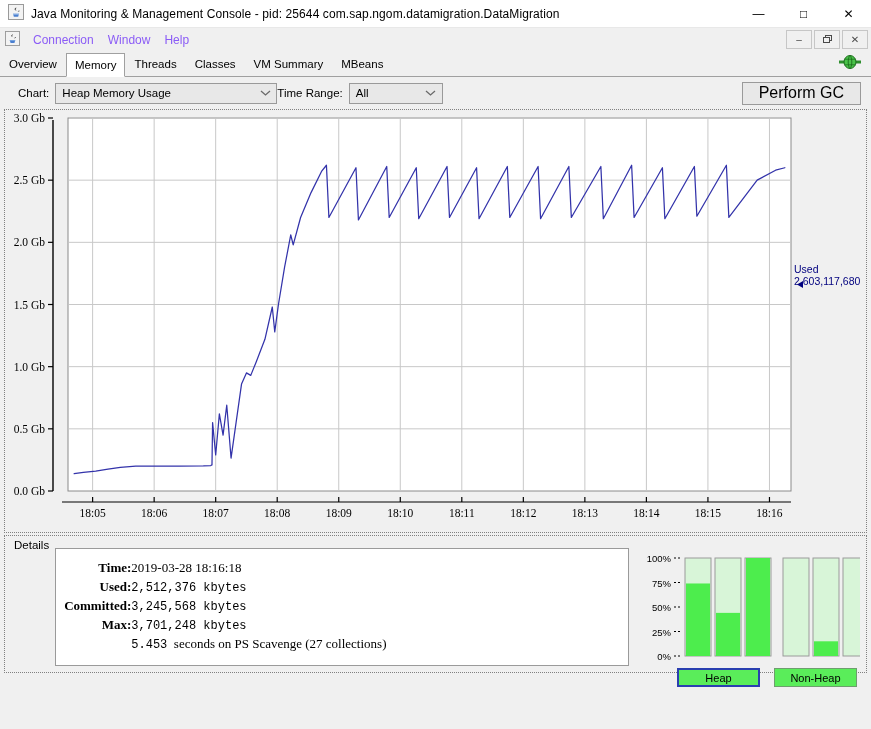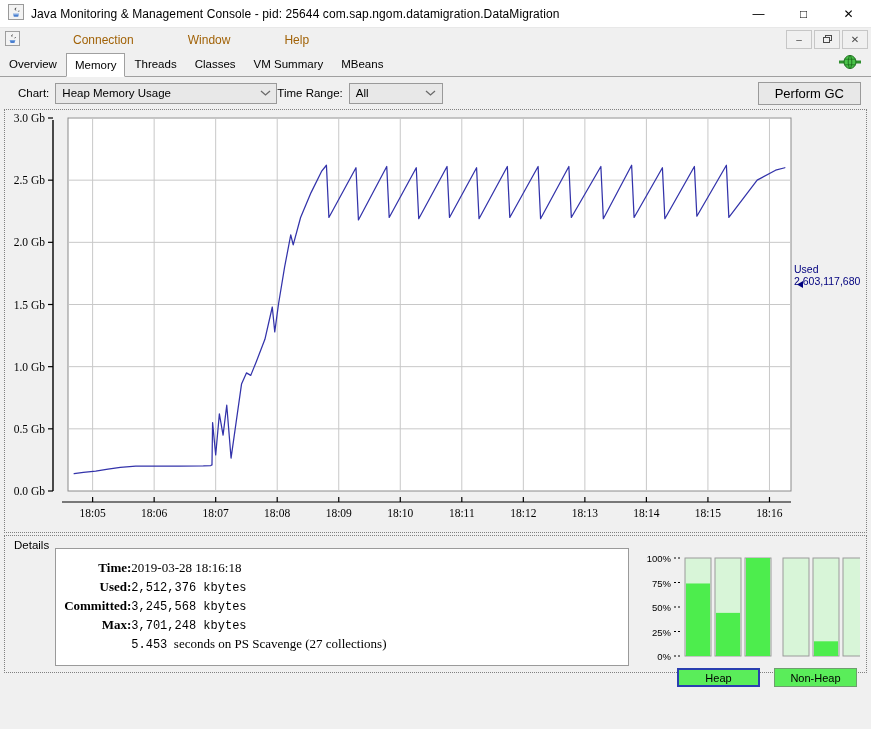--- a/index.html
+++ b/index.html
@@ -38,22 +38,22 @@
 
   
   .menubar {
     height: 24px; min-height: 24px;
     background: #f0f0f0;
     display: flex; align-items: center;
     position: relative;
   }
   .menubar .mdi-icon { margin: 0 6px 0 5px; }
   .menu-item {
-    font-size: 12px; color: #a16207;
-    padding: 3px 7px; cursor: default; margin-left: 40px;
+    font-size: 12px; color: #8b5cf6;
+    padding: 3px 7px; cursor: default;
   }
   .mdi-btns { position: absolute; right: 3px; top: 2px; display: flex; gap: 2px; }
   .mdi-btn {
     width: 26px; height: 19px;
     border: 1px solid #c6c6c6; background: #f0f0f0;
     display: flex; align-items: center; justify-content: center;
     font-size: 10px; color: #4a4a4a; cursor: default;
   }
 
   
@@ -103,21 +103,21 @@
   }
   .combo .val { flex: 1; white-space: nowrap; }
   .combo .chev { width: 18px; display: flex; align-items: center; justify-content: center; }
   #chart-combo { width: 222px; }
   #range-combo { width: 94px; }
   .spacer { flex: 1; }
   .btn {
     background: #e8e8e8;
     border: 1px solid #9a9a9a;
     height: 23px; padding: 0 16px;
-    font-size: 13px; color: #000;
+    font-size: 16px; color: #000;
     display: flex; align-items: center; justify-content: center;
     cursor: default;
   }
 
   
   .chart-area {
     position: relative;
     margin: 0 4px;
     height: 424px; min-height: 424px;
     background: #f0f0f0;

